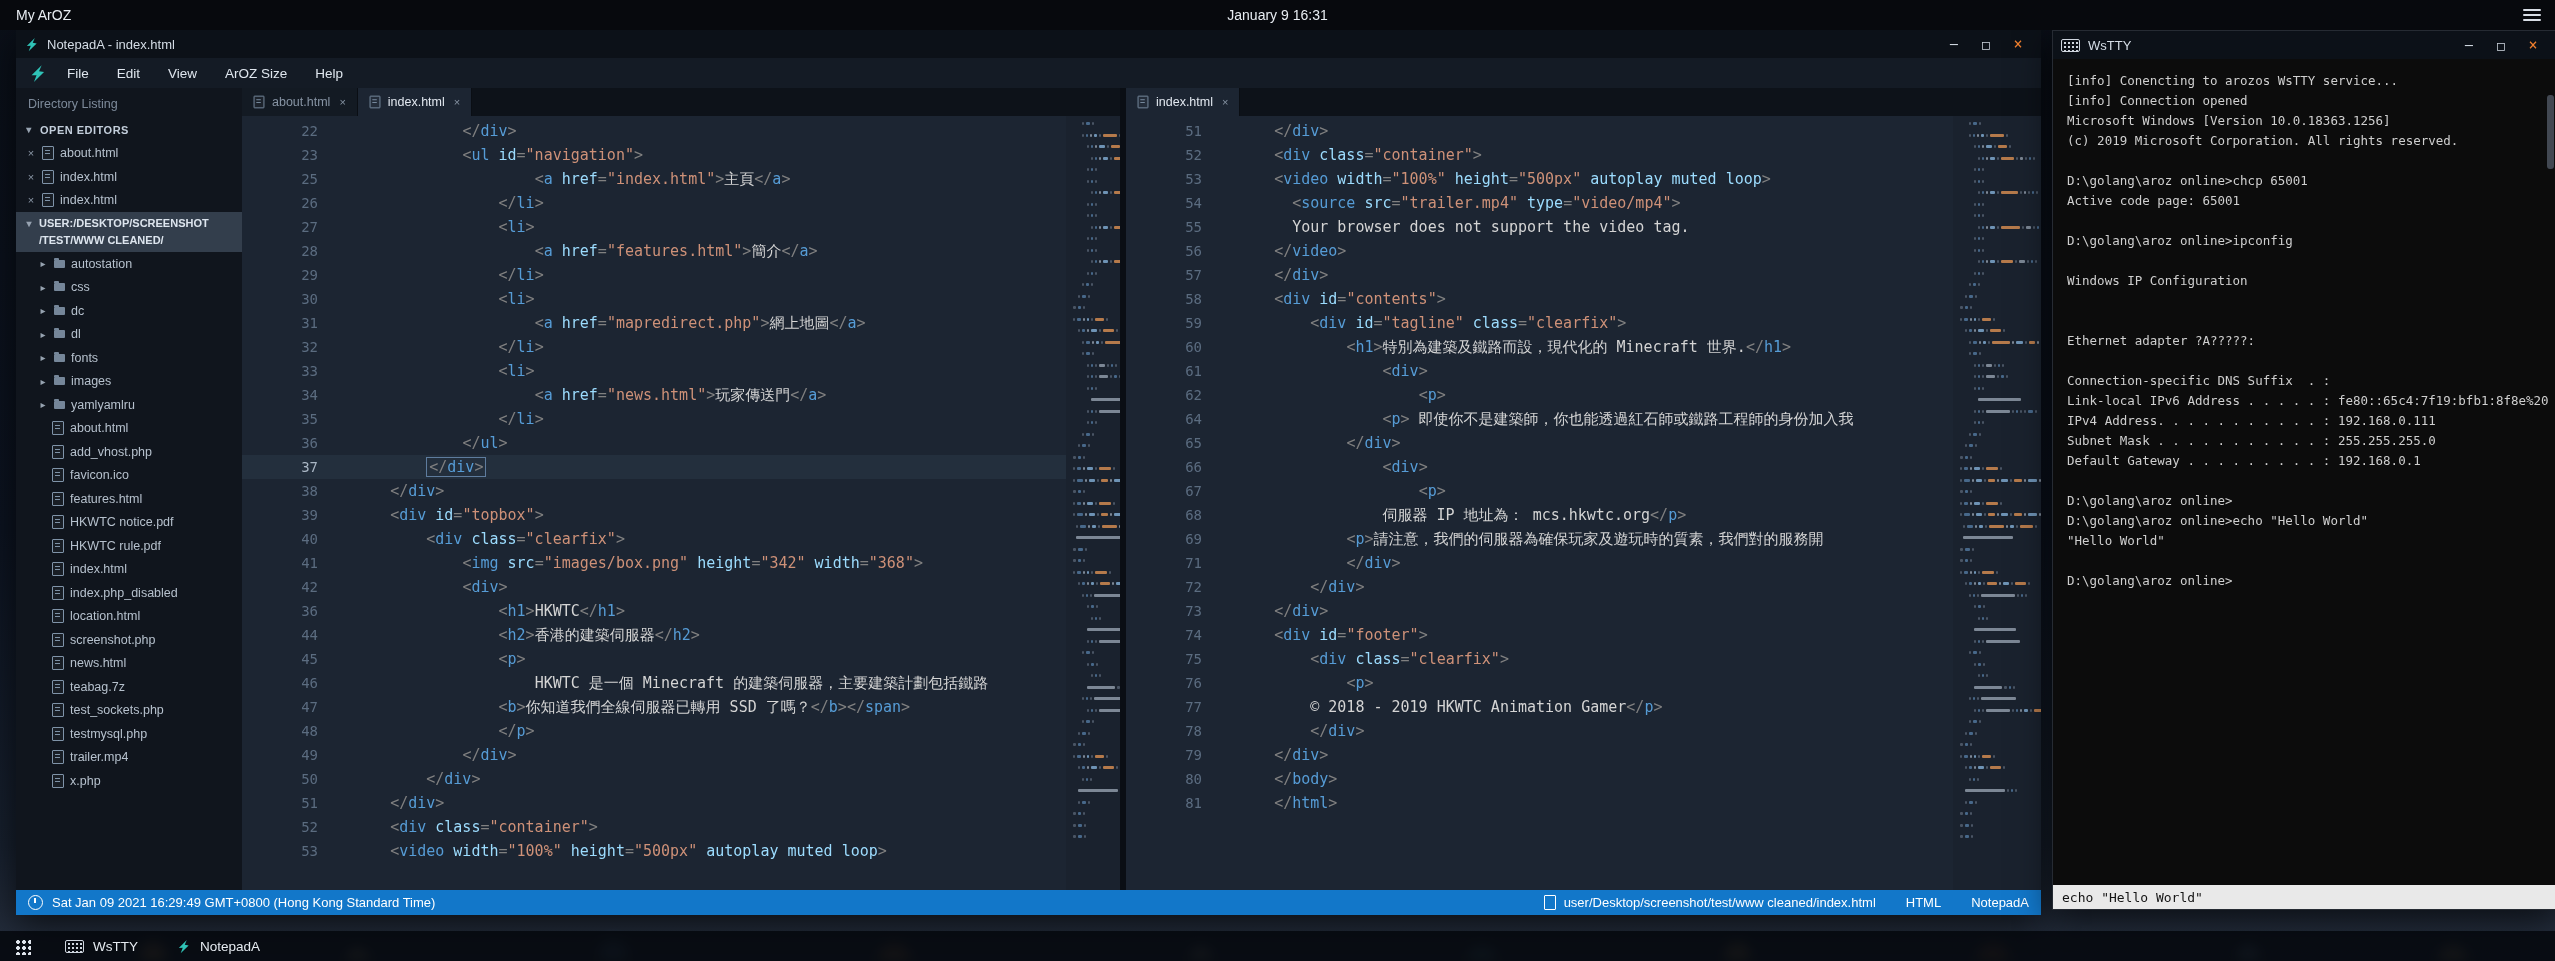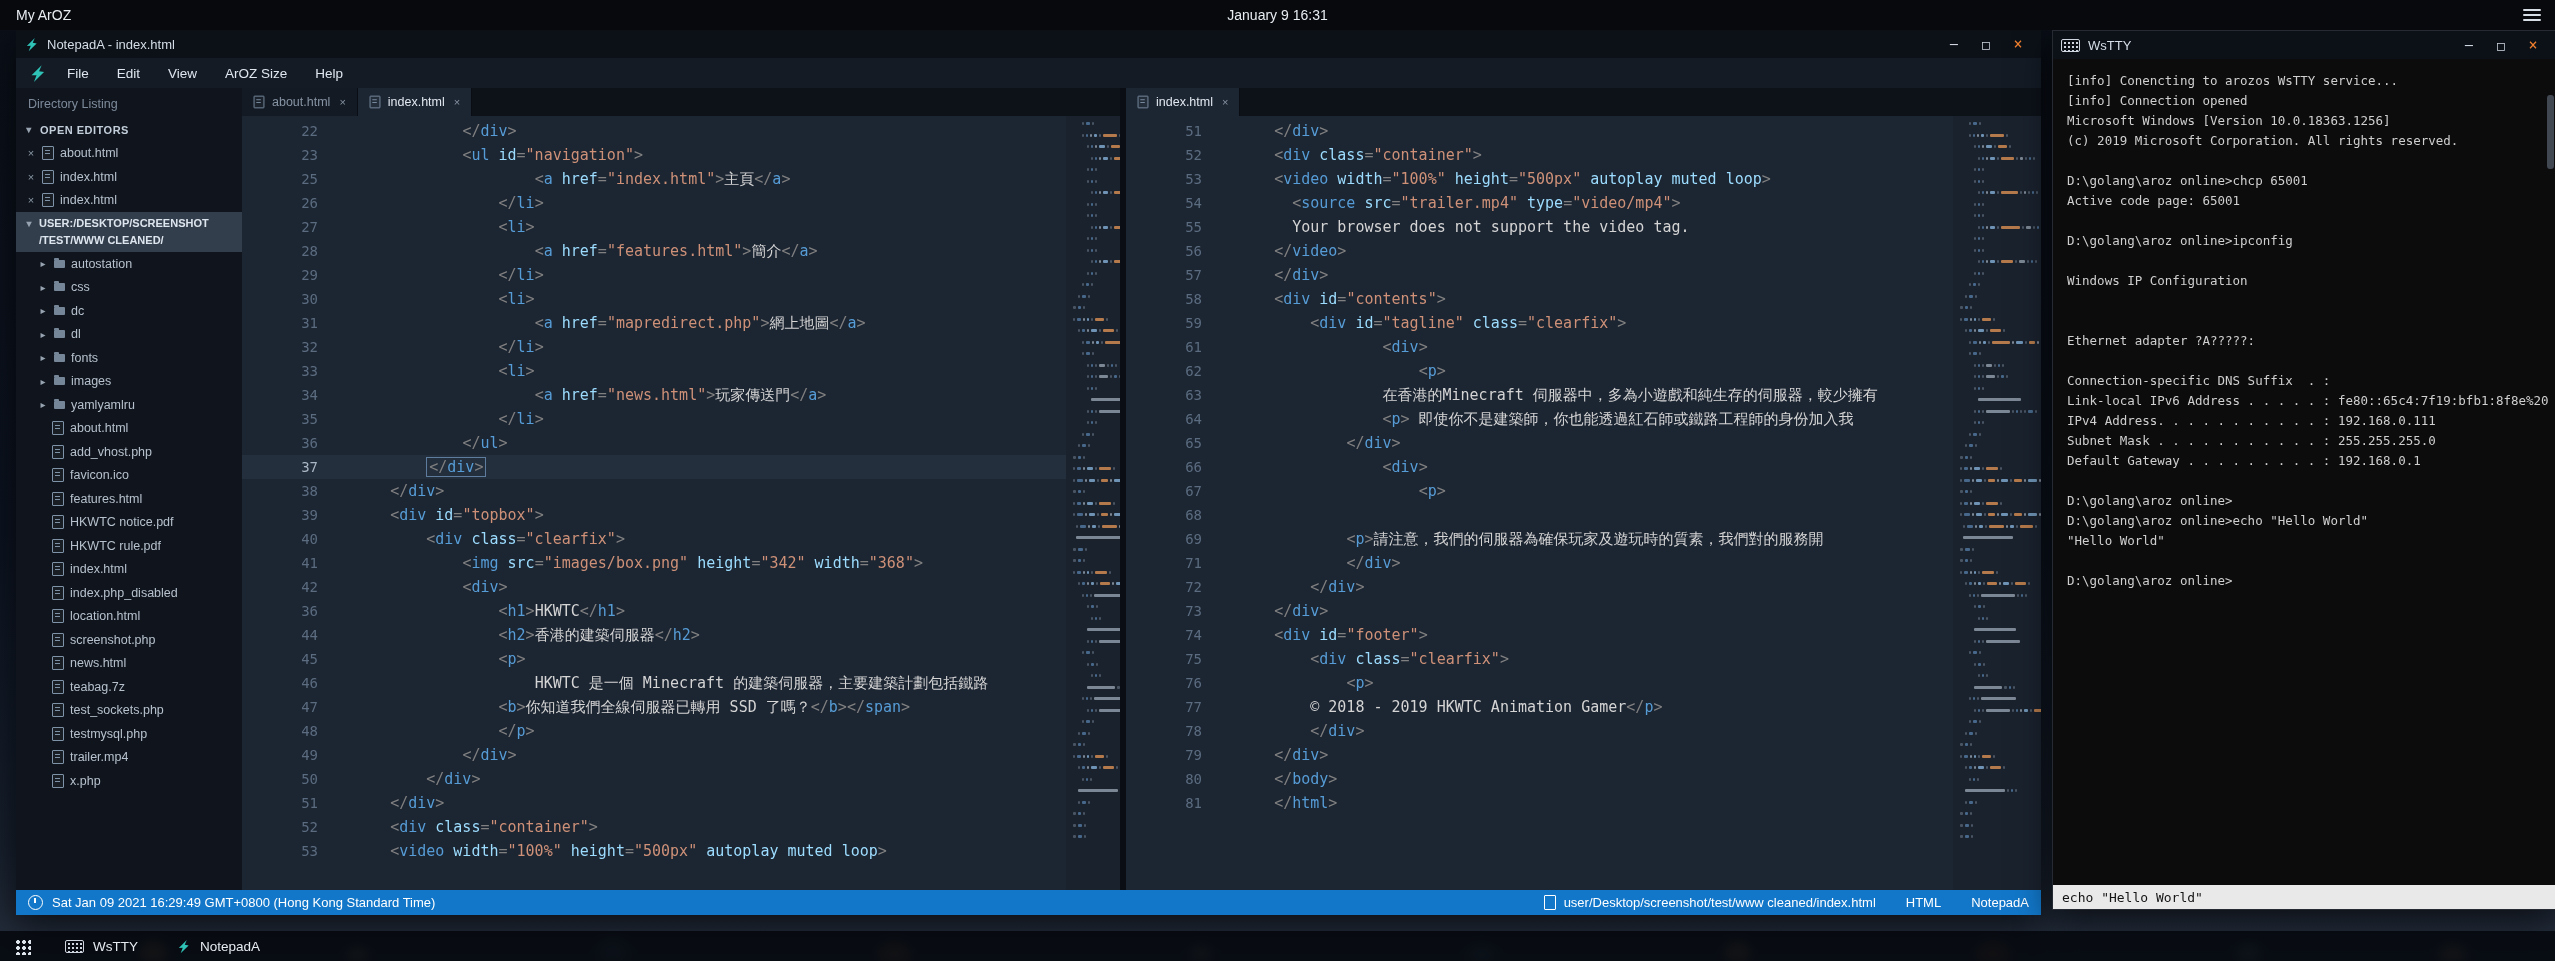--- a/index.html
+++ b/index.html
@@ -544,49 +544,50 @@
                 </div>
                 <div class="cl">
                   <span class="ln">58</span>
                   <span class="ct">    <span class="tk-p">&lt;</span><span class="tk-t">div</span><span class="tk-x"> </span><span class="tk-a">id</span><span class="tk-p">=</span><span class="tk-s">"contents"</span><span class="tk-p">&gt;</span></span>
                 </div>
                 <div class="cl">
                   <span class="ln">59</span>
                   <span class="ct">        <span class="tk-p">&lt;</span><span class="tk-t">div</span><span class="tk-x"> </span><span class="tk-a">id</span><span class="tk-p">=</span><span class="tk-s">"tagline"</span><span class="tk-x"> </span><span class="tk-a">class</span><span class="tk-p">=</span><span class="tk-s">"clearfix"</span><span class="tk-p">&gt;</span></span>
                 </div>
                 <div class="cl">
+                  <span class="ln">60</span>
+                  <span class="ct">            <span class="tk-p">&lt;</span><span class="tk-t">h1</span><span class="tk-p">&gt;</span><span class="tk-x">特別為建築及鐵路而設，現代化的 Minecraft 世界.</span><span class="tk-p">&lt;/</span><span class="tk-t">h1</span><span class="tk-p">&gt;</span></span>
+                </div>
+                <div class="cl">
                   <span class="ln">61</span>
                   <span class="ct">                <span class="tk-p">&lt;</span><span class="tk-t">div</span><span class="tk-p">&gt;</span></span>
                 </div>
                 <div class="cl">
                   <span class="ln">62</span>
                   <span class="ct">                    <span class="tk-p">&lt;</span><span class="tk-t">p</span><span class="tk-p">&gt;</span></span>
                 </div>
                 <div class="cl">
-                  <span class="ln">63</span>
-                  <span class="ct">                <span class="tk-x">在香港的Minecraft 伺服器中，多為小遊戲和純生存的伺服器，較少擁有</span></span>
-                </div>
-                <div class="cl">
                   <span class="ln">64</span>
                   <span class="ct">                <span class="tk-p">&lt;</span><span class="tk-t">p</span><span class="tk-p">&gt;</span><span class="tk-x"> 即使你不是建築師，你也能透過紅石師或鐵路工程師的身份加入我</span></span>
                 </div>
                 <div class="cl">
                   <span class="ln">65</span>
                   <span class="ct">            <span class="tk-p">&lt;/</span><span class="tk-t">div</span><span class="tk-p">&gt;</span></span>
                 </div>
                 <div class="cl">
                   <span class="ln">66</span>
                   <span class="ct">                <span class="tk-p">&lt;</span><span class="tk-t">div</span><span class="tk-p">&gt;</span></span>
                 </div>
                 <div class="cl">
                   <span class="ln">67</span>
                   <span class="ct">                    <span class="tk-p">&lt;</span><span class="tk-t">p</span><span class="tk-p">&gt;</span></span>
                 </div>
                 <div class="cl">
                   <span class="ln">68</span>
+                  <span class="ct">                <span class="tk-x">伺服器 IP 地址為： mcs.hkwtc.org</span><span class="tk-p">&lt;/</span><span class="tk-t">p</span><span class="tk-p">&gt;</span></span>
                 </div>
                 <div class="cl">
                   <span class="ln">69</span>
                   <span class="ct">            <span class="tk-p">&lt;</span><span class="tk-t">p</span><span class="tk-p">&gt;</span><span class="tk-x">請注意，我們的伺服器為確保玩家及遊玩時的質素，我們對的服務開</span></span>
                 </div>
                 <div class="cl">
                   <span class="ln">71</span>
                   <span class="ct">            <span class="tk-p">&lt;/</span><span class="tk-t">div</span><span class="tk-p">&gt;</span></span>
                 </div>
                 <div class="cl">

